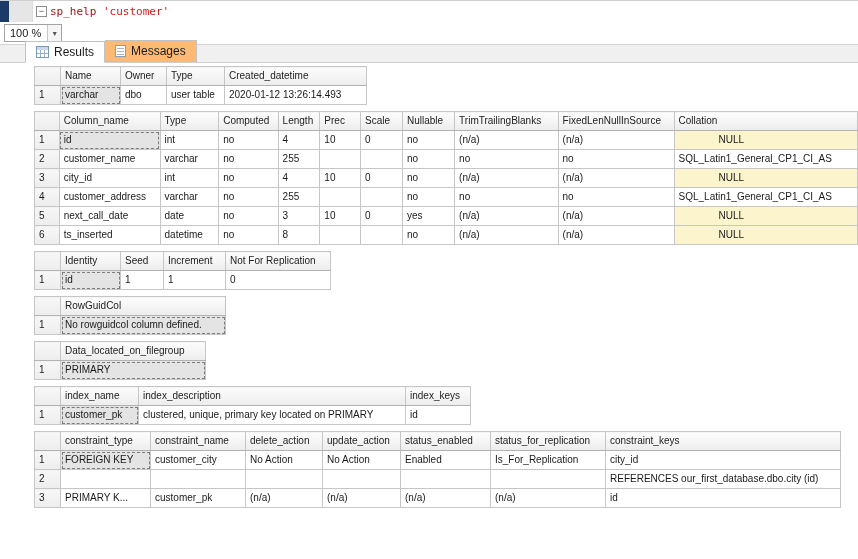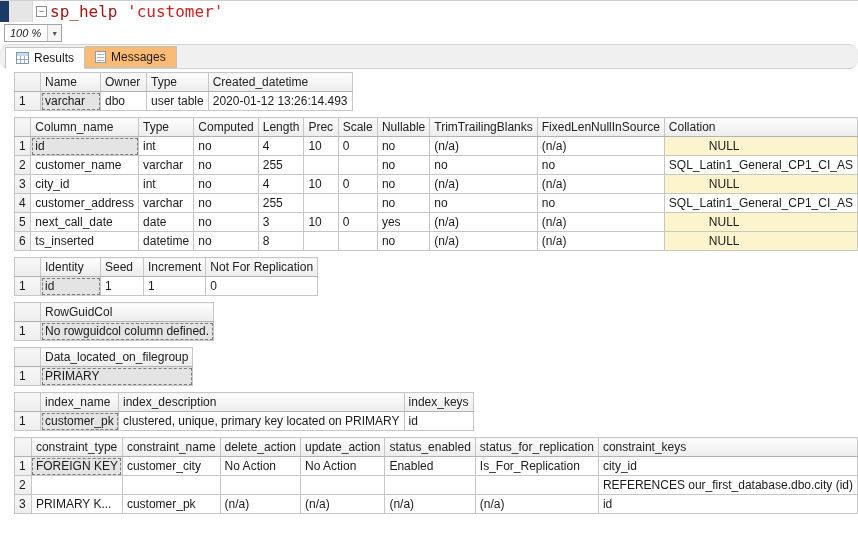--- a/index.html
+++ b/index.html
@@ -6,50 +6,50 @@
   html,body { width:858px; height:559px; overflow:hidden; background:#fff;
     font-family:"Liberation Sans", sans-serif; color:#1a1a1a; }
 
   
   .editor-row { height:22px; display:flex; align-items:stretch; border-top:1px solid #cfcfcf; background:#fff; }
   .corner-block { width:9px; background:#1b3a67; }
   .gutter { width:24px; background:#e6e6e6; border-right:1px solid #dcdcdc; }
   .fold-margin { width:17px; background:#fff; display:flex; align-items:center; justify-content:center; }
   .fold-box { width:11px; height:11px; border:1px solid #8c8c8c; background:#fff; color:#444;
     font-size:9px; line-height:9px; text-align:center; cursor:pointer; }
-  .code-line { flex:1; font-family:"DejaVu Sans Mono", monospace; font-size:16px; line-height:21px; white-space:pre; }
+  .code-line { flex:1; font-family:"DejaVu Sans Mono", monospace; font-size:11px; line-height:21px; white-space:pre; }
   .tok-proc { color:var(--syntax-proc, #a31515); }
   .tok-str  { color:var(--syntax-string, #cc2222); }
 
   
-  .zoom-row { height:22px; background:#fff; display:flex; align-items:center; padding-left:4px;font-style:italic; }
+  .zoom-row { height:22px; background:#fff; display:flex; align-items:center; padding-left:4px; }
   .zoom-combo { display:flex; align-items:center; height:18px; border:1px solid #a3a3a3; background:#fff; cursor:pointer; }
   .zoom-value { font-size:11px; padding:0 6px 0 5px; min-width:34px; }
   .zoom-arrow { width:14px; height:16px; border-left:1px solid #c8c8c8; background:#f5f5f5;
     display:flex; align-items:center; justify-content:center; font-size:7px; color:#555; }
 
   
-  .tab-row { height:25px; background:#f0f0f0; border-top:1px solid #d5d5d5; border-bottom:1px solid #d0d0d0;
-    display:flex; align-items:flex-end; padding-left:5px;border-radius:9px; }
+  .tab-row { height:19px; background:#f0f0f0; border-top:1px solid #d5d5d5; border-bottom:1px solid #d0d0d0;
+    display:flex; align-items:flex-end; padding-left:25px; }
   .tab { display:flex; align-items:center; gap:5px; height:22px; padding:0 10px; font-size:12px;
     border:1px solid #c2c2c2; cursor:pointer; }
   .tab.active { background:#fff; border-bottom:1px solid #fff; margin-bottom:-1px; z-index:2; }
   .tab.inactive { background:#fdba74; border-left:none; }
   .icon-resultgrid { width:13px; height:12px; border:1px solid #7b98b5; background-color:#fff;
     background-image:
       linear-gradient(to bottom, #c9d8ea 0 3px, rgba(0,0,0,0) 3px),
       linear-gradient(to right, rgba(0,0,0,0) 0 3px, #9ab0c8 3px 4px, rgba(0,0,0,0) 4px 7px, #9ab0c8 7px 8px, rgba(0,0,0,0) 8px),
       linear-gradient(to bottom, rgba(0,0,0,0) 0 6px, #9ab0c8 6px 7px, rgba(0,0,0,0) 7px); }
   .icon-messages { width:11px; height:12px; border:1px solid #8c9bb0; background-color:#fffef4;
     background-image:repeating-linear-gradient(to bottom, rgba(0,0,0,0) 0 2px, #a9b6c9 2px 3px);
     background-size:7px 100%; background-position:1px 0; background-repeat:no-repeat; }
 
   
   .grids { padding:3px 0 0 14px; background:#fff; }
-  table.grid { border-collapse:collapse; table-layout:fixed; margin-bottom:6px; font-size:12px; }
+  table.grid { border-collapse:collapse; table-layout:fixed; margin-bottom:6px; font-size:10px;margin-left:20px; }
   .grid th, .grid td { border:1px solid var(--grid-line, #c6c6c6); height:19px; line-height:18px;
     padding:0 4px; text-align:left; font-weight:normal; overflow:hidden; white-space:nowrap; }
   .grid thead th { background:linear-gradient(#fdfdfd, var(--header-bg, #ececec)); border-bottom-color:#b2b2b2; color:#222; }
   .grid th.corner, .grid th.rownum { background:linear-gradient(#f7f7f7, #ededed); }
   td.cell-null { background:var(--null-cell-bg, #fbf4cd);padding-left:44px; }
   td.cell-focused { background:#e4e4e4; outline:1px dashed #7d7d7d; outline-offset:-2px; }
 </style>
 </head>
 <body>
 

